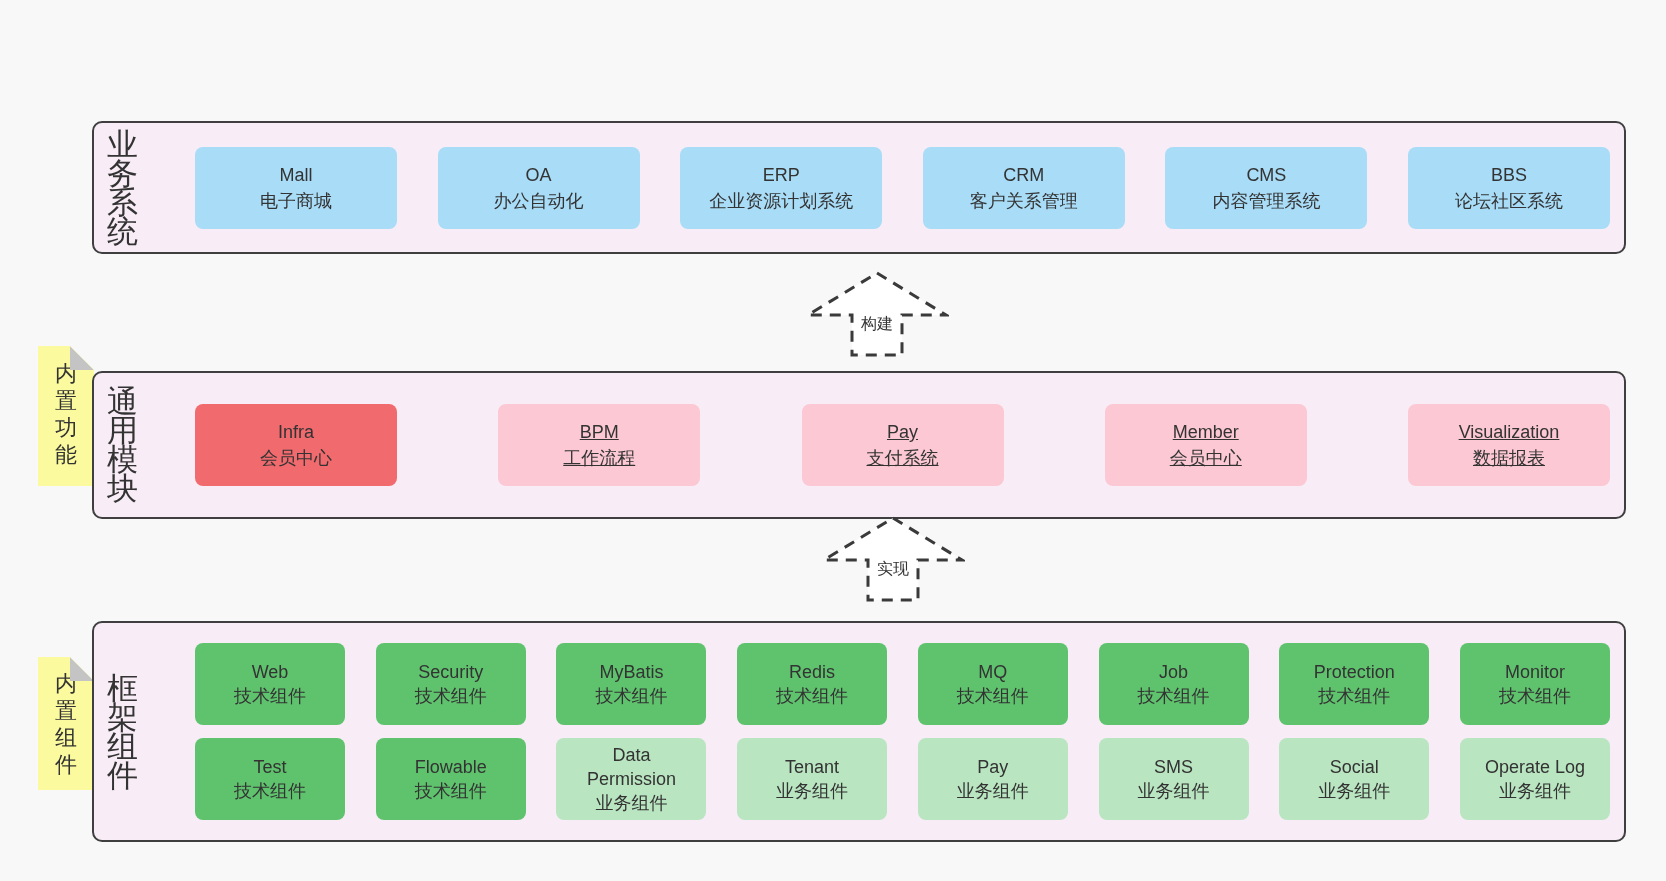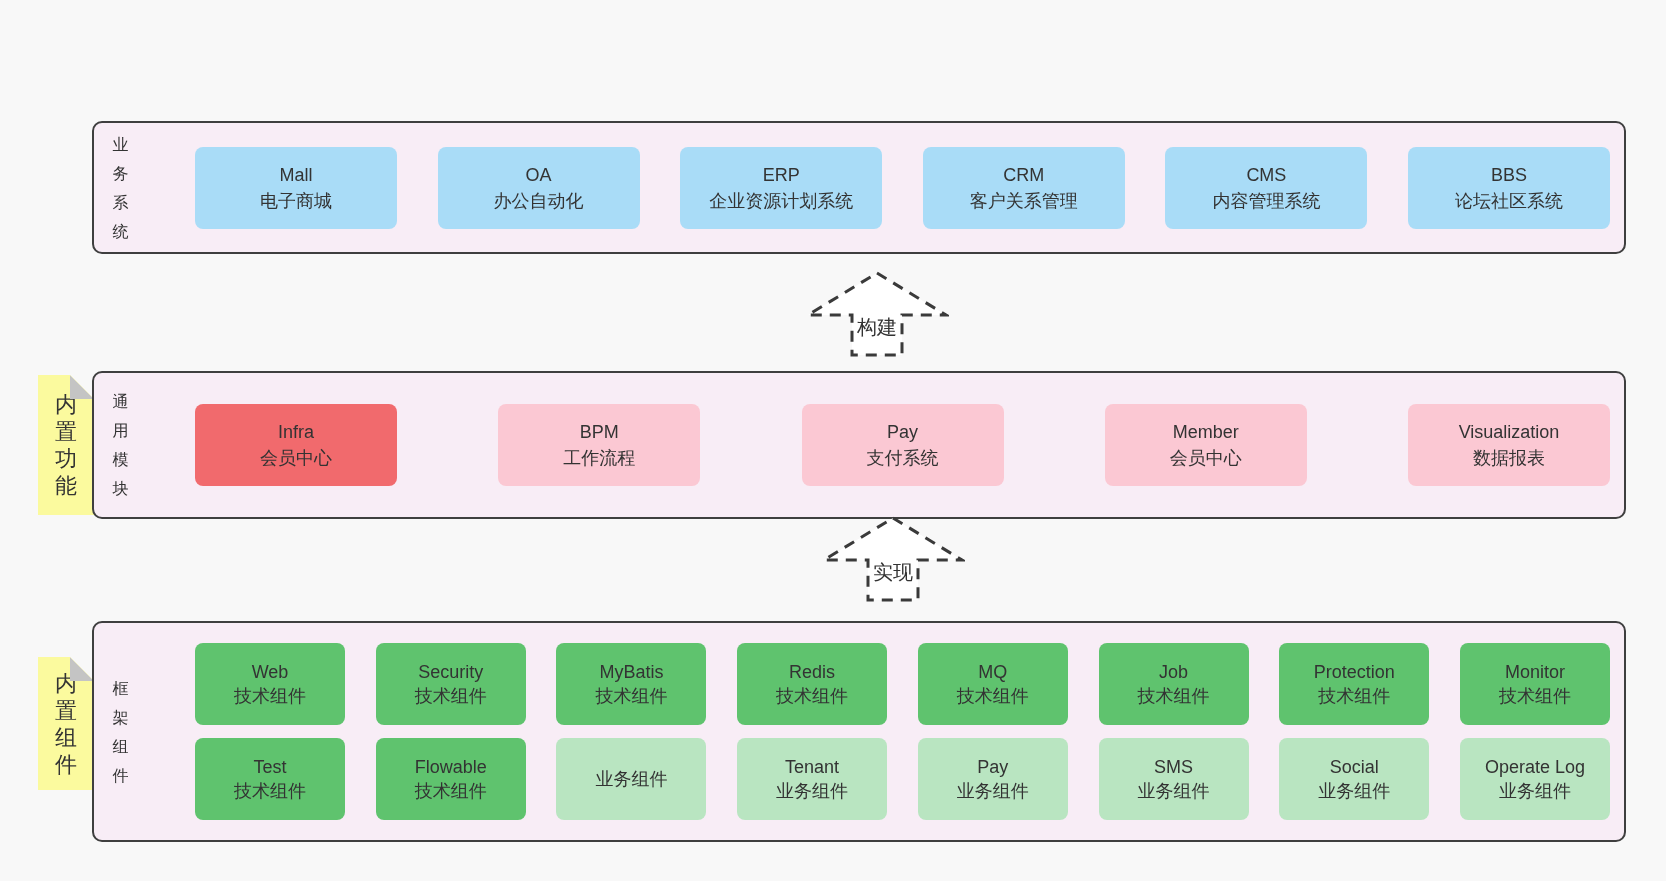--- a/index.html
+++ b/index.html
@@ -22,21 +22,21 @@
     border:2px solid var(--bandBorder,#3f3f3f);
     border-radius:10px;
     box-sizing:border-box;
     z-index:2;
   }
   .band-label{
     position:absolute;
     left:13px;top:50%;
     transform:translateY(-50%);
     width:27px;
-    font-size:16px;line-height:29px;
+    font-size:31px;line-height:29px;
     word-break:break-all;
     text-align:center;
     color:var(--text,#333);
   }
   .band-content{
     position:absolute;
     left:61px;right:14px;top:0;bottom:0;
     display:flex;
     align-items:center;
     justify-content:space-between;
@@ -62,21 +62,21 @@
     text-align:center;
     font-size:18px;
     line-height:26px;
     color:var(--text,#333);
     box-sizing:border-box;
   }
   .box.w6{width:202px;height:82px;padding:0 14px;}
   .box.w8{width:150px;height:82px;padding:0 13px;line-height:24px;}
   .blue{background:var(--blue,#a9dcf7);}
   .red{background:var(--red,#f16a6d);}
-  .pink{background:var(--pink,#fbc8d3);}
+  .pink{background:var(--pink,#fbc8d3);text-decoration:underline;}
   .green{background:var(--green,#5fc36e);}
   .lightgreen{background:var(--lightgreen,#b9e5c1);}
   
   .note{
     position:absolute;
     left:38px;width:56px;
     background:var(--yellow,#fbfa9e);
     z-index:1;
     clip-path:polygon(0 0, calc(100% - 24px) 0, 100% 24px, 100% 100%, 0 100%);
     display:flex;align-items:center;justify-content:center;
@@ -100,31 +100,31 @@
     width:144px;height:88px;
     z-index:3;
   }
   .arrow svg{display:block;}
   .arrow-label{
     position:absolute;
     left:50%;top:44px;
     transform:translateX(-50%);
     background:#ffffff;
     padding:0 2px;
-    font-size:20px;
+    font-size:16px;
     white-space:nowrap;
     color:var(--text,#333);
   }
 </style>
 </head>
 <body>
 
 <div class="canvas">
 
-  <div class="note" style="top:375px;height:140px;">
+  <div class="note" style="top:346px;height:140px;font-family:Liberation Mono, monospace;">
     <div class="note-fold"></div>
     <div class="note-text">内置功能</div>
   </div>
 
   <div class="note" style="top:657px;height:133px;">
     <div class="note-fold"></div>
     <div class="note-text">内置组件</div>
   </div>
 
   <section class="band" style="top:121px;height:133px;">
@@ -237,20 +237,21 @@
       <div class="row8">
         <div class="box w8 green">
           <div>Test</div>
           <div>技术组件</div>
         </div>
         <div class="box w8 green">
           <div>Flowable</div>
           <div>技术组件</div>
         </div>
         <div class="box w8 lightgreen">
+          <div>Data Permission</div>
           <div>业务组件</div>
         </div>
         <div class="box w8 lightgreen">
           <div>Tenant</div>
           <div>业务组件</div>
         </div>
         <div class="box w8 lightgreen">
           <div>Pay</div>
           <div>业务组件</div>
         </div>

